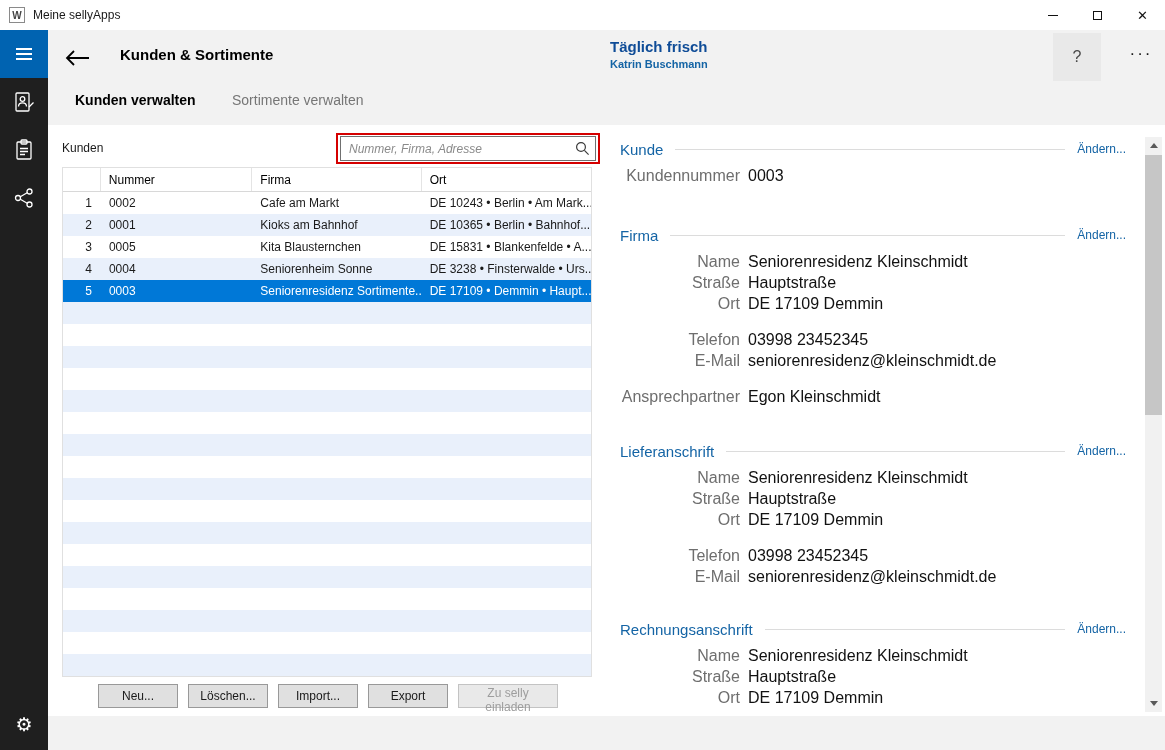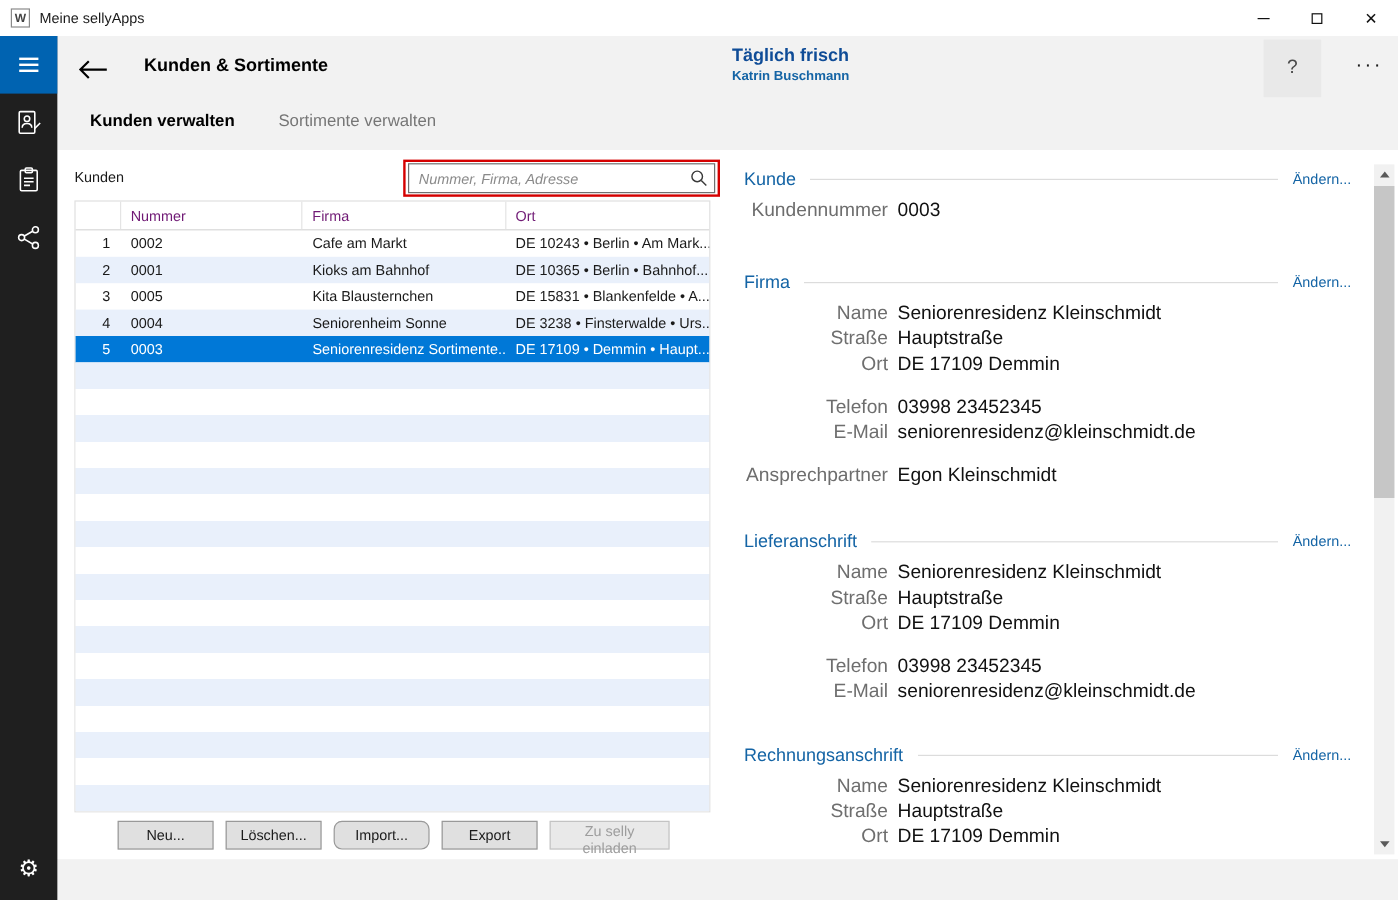--- a/index.html
+++ b/index.html
@@ -46,41 +46,41 @@
   .kunden-label { position:absolute; left:14px; top:16px; font-size:12px; color:#1a1a1a; }
 
   .search-red { position:absolute; left:288px; top:8px; width:264px; height:31px;
                 border:2px solid #d50000; pointer-events:none; z-index:3; }
   .search-input { position:absolute; left:292px; top:11px; width:256px; height:25px;
                   border:1px solid #707070; padding:0 26px 0 8px; font-size:12px; font-family:inherit; color:#222; }
   .search-input::placeholder { font-style:italic; color:#8a8a8a; }
   .search-ico { position:absolute; left:527px; top:16px; width:15px; height:15px; pointer-events:none; z-index:4; }
 
   .table { position:absolute; left:14px; top:42px; width:530px; height:510px; border:1px solid #e0e0e0; background:#fff; }
-  .thead { display:flex; height:24px; border-bottom:1px solid #d8d8d8; align-items:stretch; font-size:12px; color:#701a75; }
+  .thead { display:flex; height:24px; border-bottom:1px solid #d8d8d8; align-items:stretch; font-size:12px; color:#000000; }
   .th { display:flex; align-items:center; padding-left:8px; }
   .th-idx { width:38px; padding-left:0; }
   .th-num { width:152px; } .th-firma { width:170px; } .th-ort { width:170px; }
   .thead .th { border-right:1px solid #e4e4e4; }
   .thead .th:last-child { border-right:none; }
   .trow { display:flex; height:22px; line-height:22px; font-size:12px; color:#1a1a1a; cursor:default; }
   .c-idx { width:38px; text-align:right; padding-right:9px; }
   .c-num { width:152px; padding-left:8px; }
   .c-firma { width:170px; padding-left:8px; white-space:nowrap; overflow:hidden; }
   .c-ort { width:170px; padding-left:8px; white-space:nowrap; overflow:hidden; }
   .trow.alt { background:#e9f0fb; }
   .trow.selected { background:#0078d7; color:#fff; }
   .stripes { position:absolute; left:0; top:134px; right:0; bottom:0;
              background:repeating-linear-gradient(180deg,#e9f0fb 0 22px,#ffffff 22px 44px); }
 
   .btn { position:absolute; top:559px; height:24px; background:#e0e0e0; border:1px solid #999;
          font-size:12px; font-family:inherit; color:#1a1a1a; cursor:pointer;margin-left:36px; }
   .btn-neu { left:14px; width:80px; }
   .btn-loeschen { left:104px; width:80px; }
-  .btn-import { left:194px; width:80px;border-radius:7px; }
+  .btn-import { left:194px; width:80px; }
   .btn-export { left:284px; width:80px; }
   .btn-einladen { left:374px; width:100px; background:#e9e9e9; border-color:#c3c3c3; color:#9d9d9d; cursor:default; }
 
   
   .detail { position:absolute; left:572px; top:0; width:506px; height:591px; }
   .sec { position:absolute; left:0; width:506px; }
   .sec-kunde { top:14px; } .sec-firma { top:100px; } .sec-liefer { top:316px; } .sec-rechnung { top:494px; }
   .sec-head { display:flex; align-items:center; height:20px; margin-bottom:6px; }
   .sec-title { font-size:15px; color:#1464a5; flex:none; }
   .sec-rule { flex:1; height:1px; background:#dcdcdc; margin:0 12px; }

